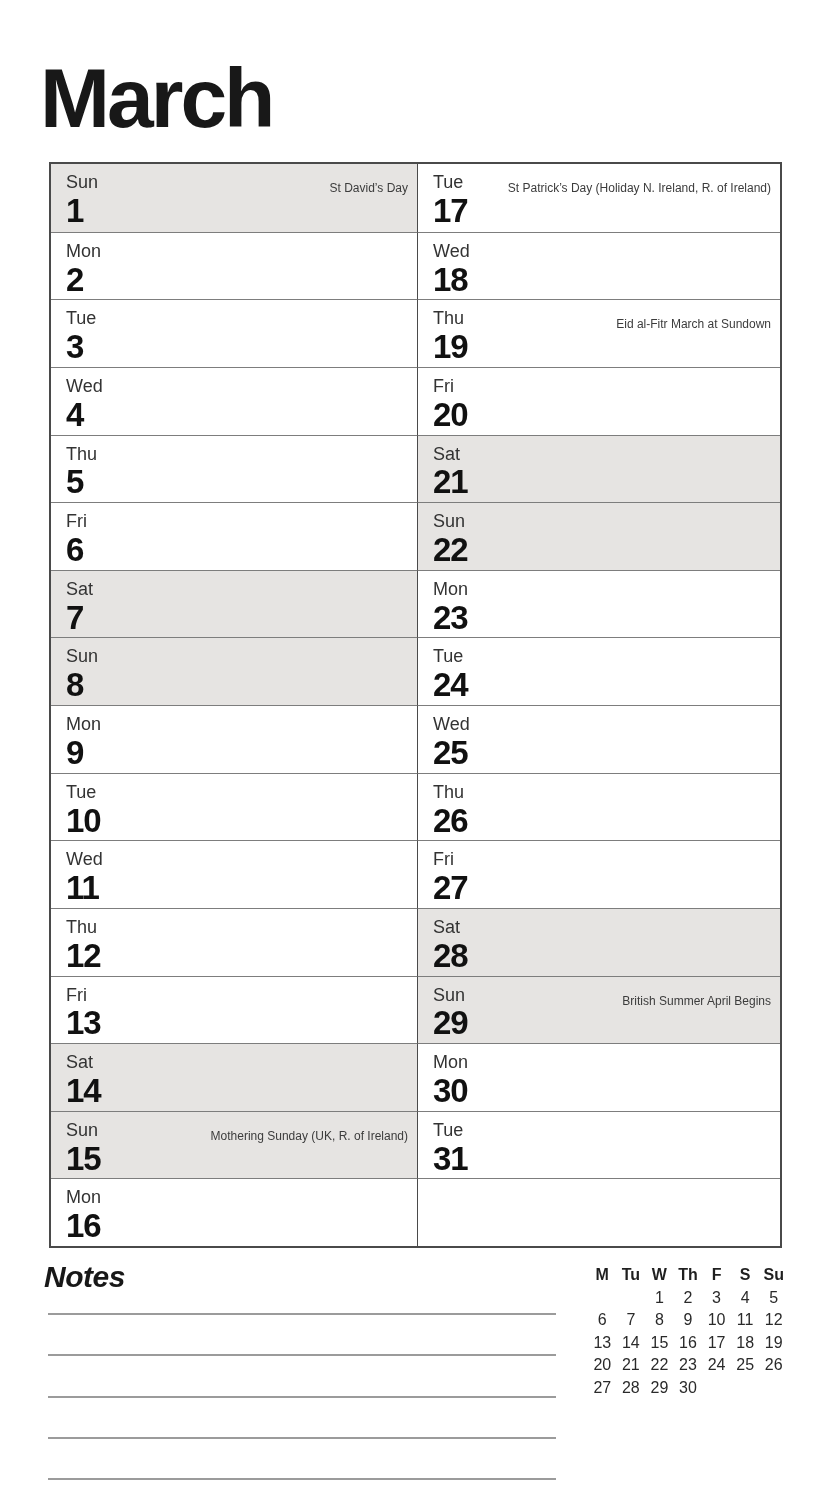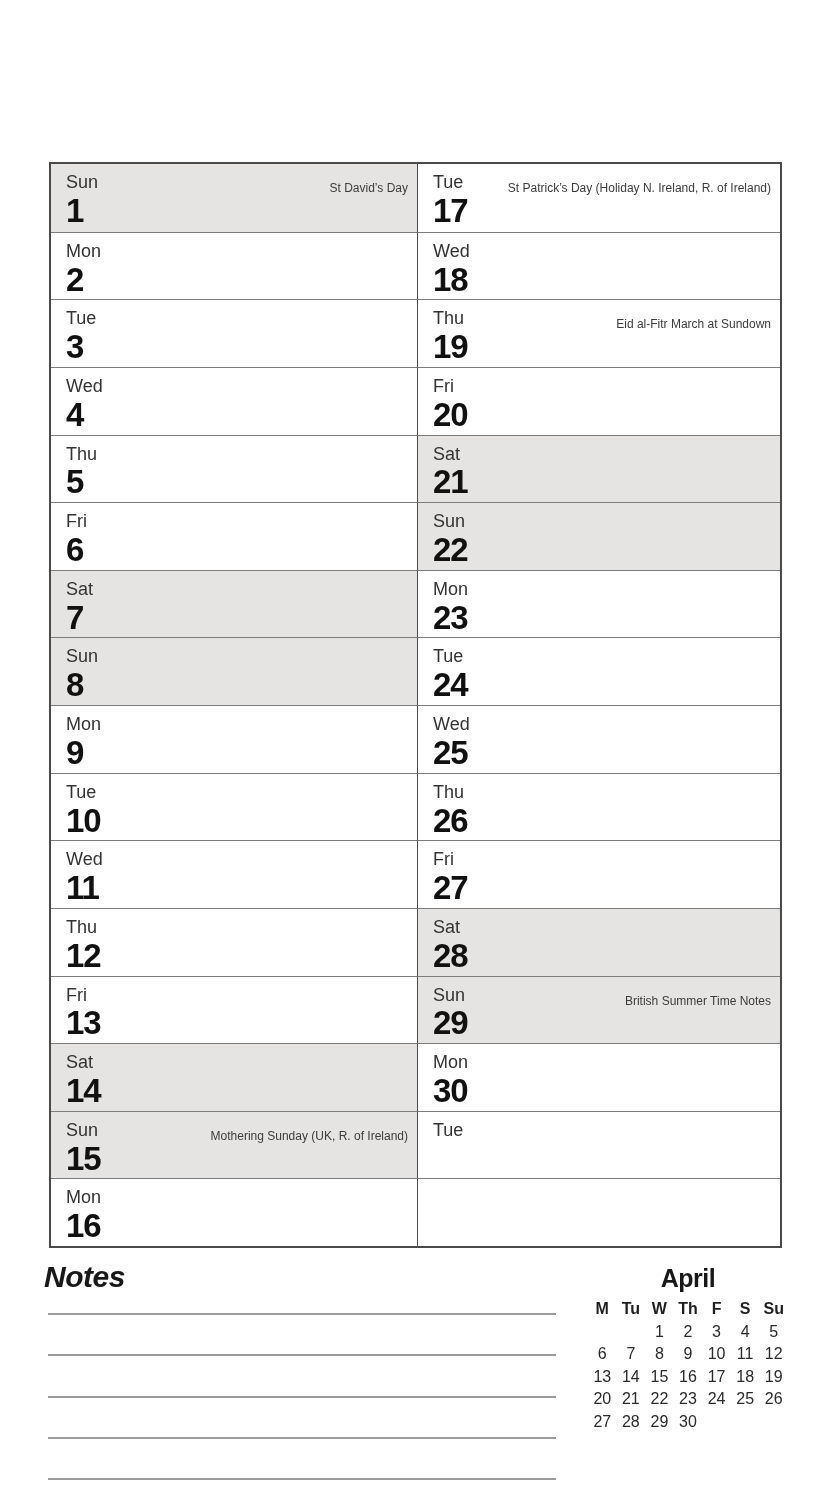--- a/index.html
+++ b/index.html
@@ -118,20 +118,21 @@
     line-height: 22.5px;
     color: #2a2a2a;
   }
   .mini-cell.header { font-weight: bold; color: #1f1f1f; }
 </style>
 </head>
 <body>
 
 <div class="page">
 
+  <h1 class="month-title">March</h1>
 
   <div class="calendar-grid">
       <div class="cal-cell weekend first-row">
         <span class="cal-day">Sun</span>
         <span class="cal-date">1</span>
         <span class="cal-note">St David’s Day</span>
       </div>
       <div class="cal-cell">
         <span class="cal-day">Mon</span>
         <span class="cal-date">2</span>
@@ -239,44 +240,44 @@
         <span class="cal-day">Fri</span>
         <span class="cal-date">27</span>
       </div>
       <div class="cal-cell weekend right-col">
         <span class="cal-day">Sat</span>
         <span class="cal-date">28</span>
       </div>
       <div class="cal-cell weekend right-col">
         <span class="cal-day">Sun</span>
         <span class="cal-date">29</span>
-        <span class="cal-note">British Summer Time Notes</span>
+        <span class="cal-note">British Summer April Begins</span>
       </div>
       <div class="cal-cell right-col">
         <span class="cal-day">Mon</span>
         <span class="cal-date">30</span>
       </div>
       <div class="cal-cell right-col">
         <span class="cal-day">Tue</span>
+        <span class="cal-date">31</span>
       </div>
       <div class="cal-cell right-col"></div>
     </div>
 
   <h2 class="notes-heading">Notes</h2>
 
   <div id="notes-lines">
       <div class="note-line" style="top: 1313px;"></div>
       <div class="note-line" style="top: 1354px;"></div>
       <div class="note-line" style="top: 1396px;"></div>
       <div class="note-line" style="top: 1437px;"></div>
       <div class="note-line" style="top: 1478px;"></div>
     </div>
 
   <div class="mini-cal">
-    <h3 class="mini-title">April</h3>
     <div class="mini-grid">
         <div class="mini-cell header">M</div>
         <div class="mini-cell header">Tu</div>
         <div class="mini-cell header">W</div>
         <div class="mini-cell header">Th</div>
         <div class="mini-cell header">F</div>
         <div class="mini-cell header">S</div>
         <div class="mini-cell header">Su</div>
         <div class="mini-cell"></div>
         <div class="mini-cell"></div>

